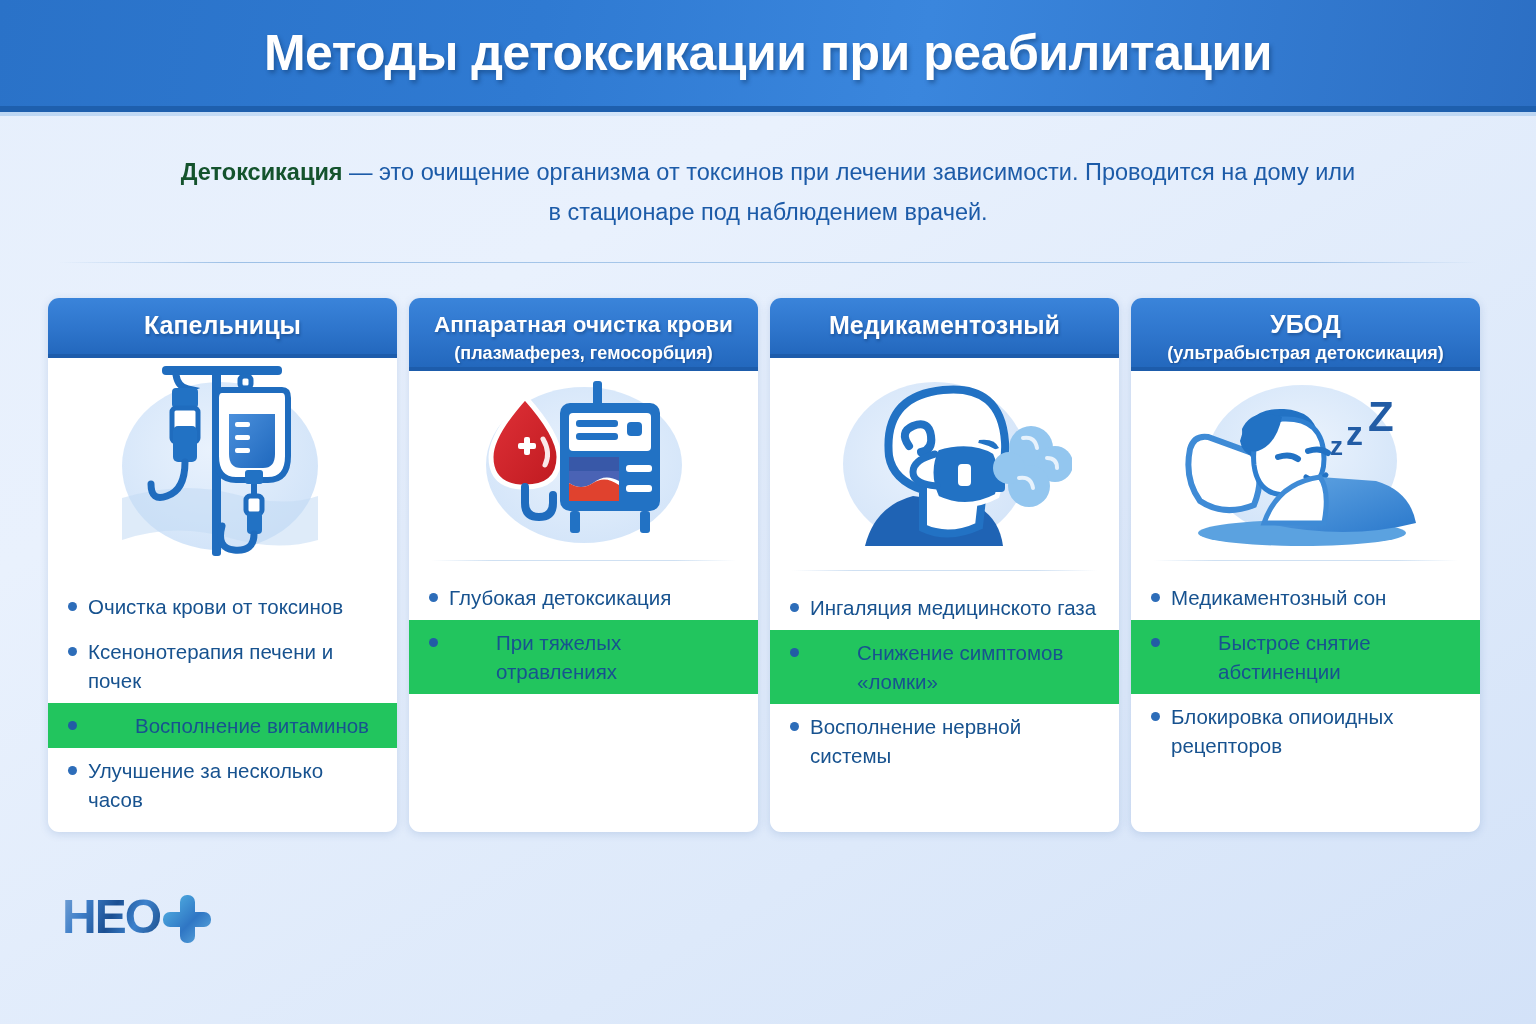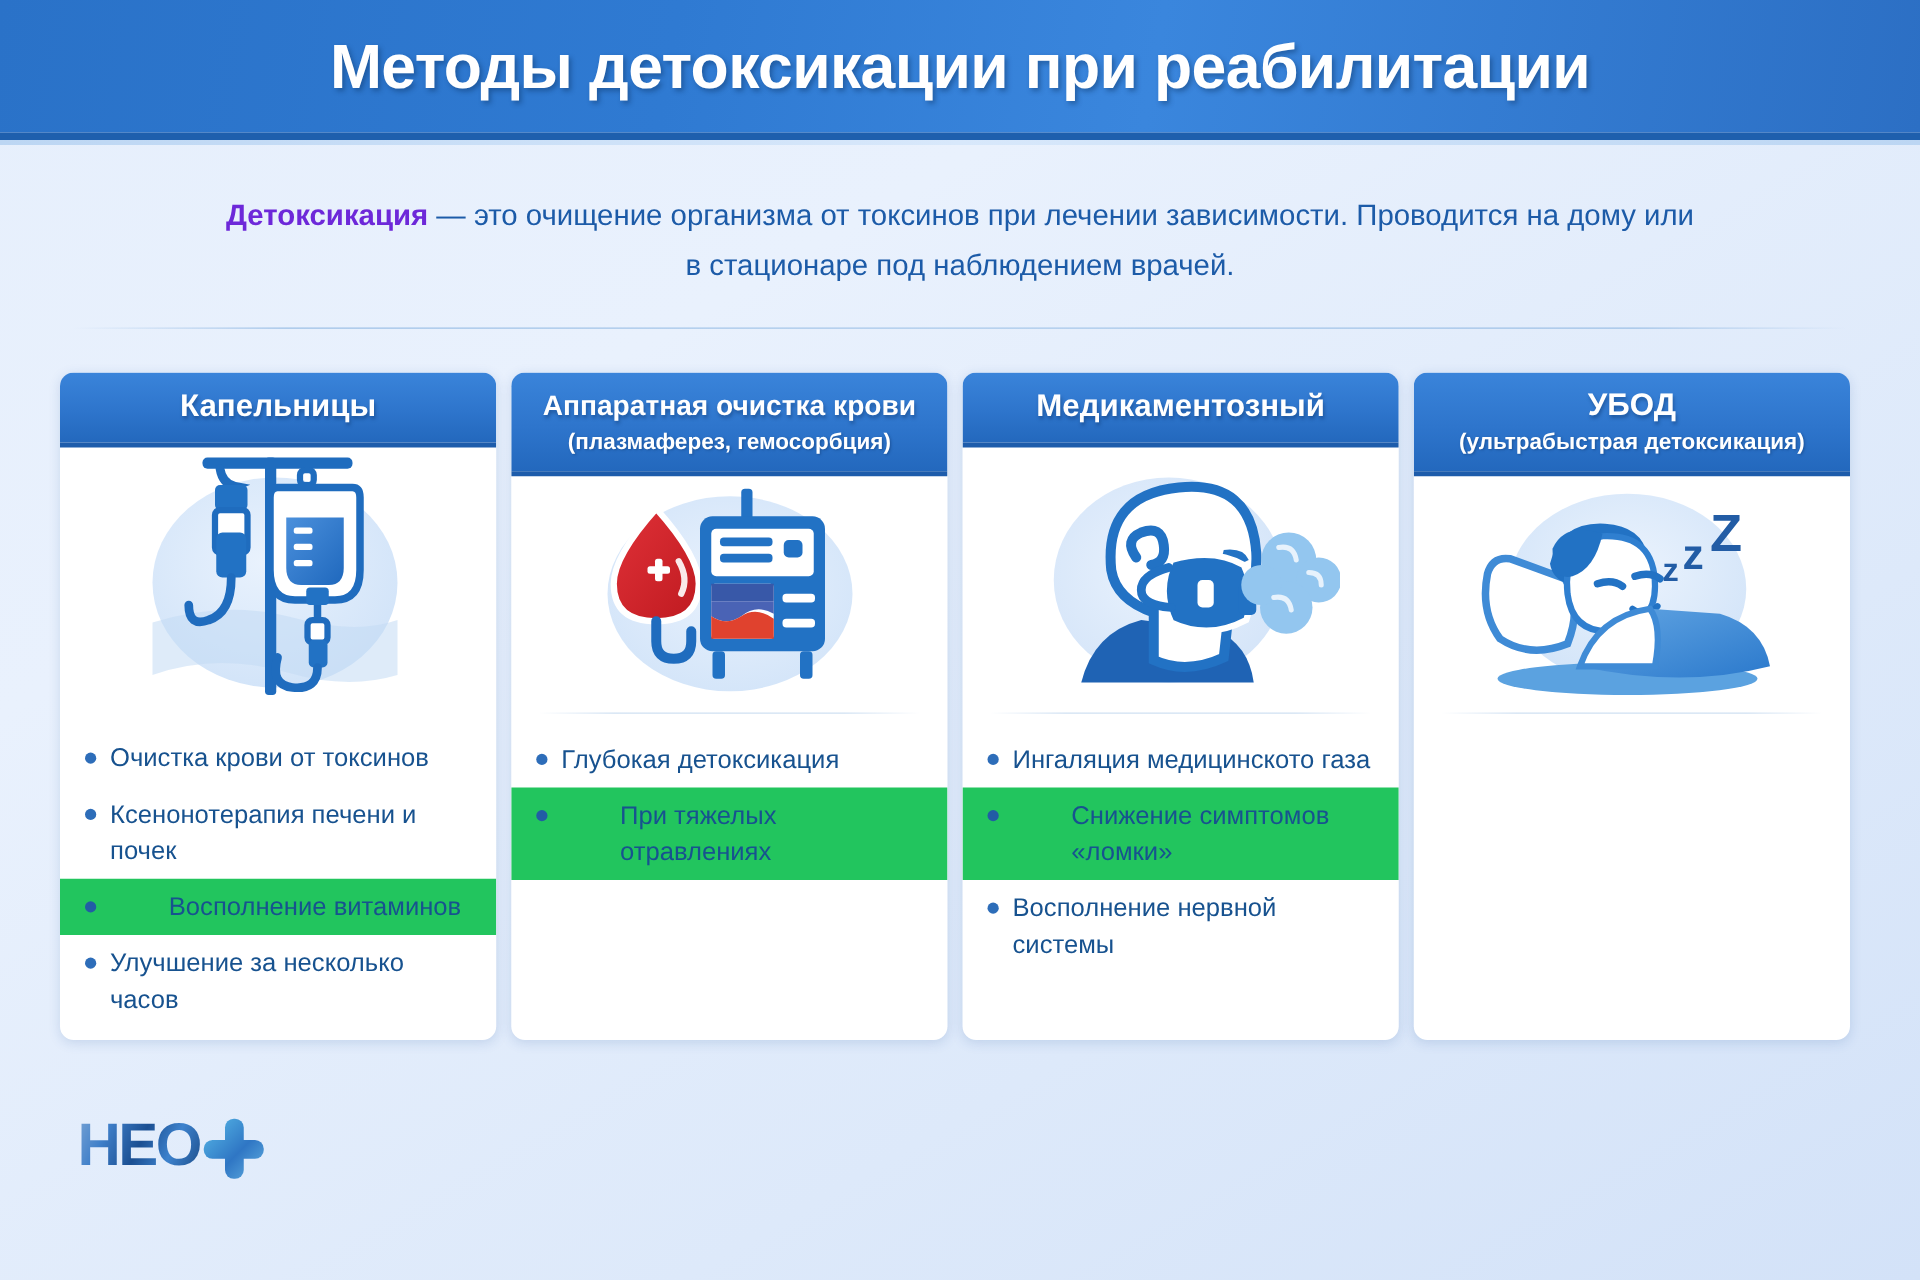--- a/index.html
+++ b/index.html
@@ -38,21 +38,21 @@
     position: absolute; left: 0; top: 152px; width: 1536px;
     text-align: center;
   }
   .subtitle {
     display: inline-block;
     width: 1180px;
     color: #1c5ba8;
     font-size: 23.5px;
     line-height: 40px;
   }
-  .subtitle b { color: #6d28d9; font-weight: bold; }
+  .subtitle b { color: #14532d; font-weight: bold; }
   .divider {
     position: absolute; left: 58px; top: 262px; width: 1420px; height: 1px;
     background: linear-gradient(90deg, rgba(140,180,225,0), #9dc0e6 12%, #a8c8ea 50%, #9dc0e6 88%, rgba(140,180,225,0));
   }
 
   
   .cards {
     position: absolute; left: 48px; top: 298px;
     width: 1432px; height: 534px;
     display: flex; gap: 12px;
@@ -66,21 +66,21 @@
     display: flex; flex-direction: column;
     overflow: hidden;
   }
   .card-header {
     background: linear-gradient(180deg, #3a84da 0%, #2e75cc 55%, #2368bd 100%);
     border-bottom: 4px solid #1d5cab;
     padding: 11px 10px 12px;
     text-align: center;
     flex: 0 0 auto;
   }
-  .card-header.two-line { padding: 10px 8px 11px; }
+  .card-header.two-line { padding: 10px 8px 1px; }
   .card-title {
     display: block;
     color: #ffffff; font-size: 25px; font-weight: bold;
     text-shadow: 1px 2px 3px rgba(10,45,95,.42);
     line-height: 33px;
     white-space: nowrap;
   }
   .card-title.small { font-size: 22.5px; }
   .card-sub {
     display: block;
@@ -371,20 +371,34 @@
         <path d="M86 150 q14 -40 56 -46 l56 4 q34 10 40 42 q-70 18 -152 0 z" fill="url(#blank)"></path>
         <path d="M86 150 q14 -40 56 -46 q10 14 4 46 z" fill="#fff"></path>
         <path d="M86 150 q14 -40 56 -46 q10 14 4 46 z" fill="none" stroke="#3f8bd6" stroke-width="5"></path>
 
         <text x="152" y="82" font-family="Liberation Sans, sans-serif" font-size="26" font-weight="bold" fill="#225ca5">z</text>
         <text x="168" y="72" font-family="Liberation Sans, sans-serif" font-size="34" font-weight="bold" fill="#225ca5">z</text>
         <text x="190" y="58" font-family="Liberation Sans, sans-serif" font-size="42" font-weight="bold" fill="#225ca5">Z</text>
       </svg>
     </div>
     <div class="list-sep"></div>
+    <ul class="bullets">
+      <li class="bullet">
+          <span class="dot"></span>
+          <span>Медикаментозный сон</span>
+        </li>
+      <li class="bullet hl">
+          <span class="dot"></span>
+          <span>Быстрое снятие абстиненции</span>
+        </li>
+      <li class="bullet">
+          <span class="dot"></span>
+          <span>Блокировка опиоидных рецепторов</span>
+        </li>
+    </ul>
   </div>
 
 </div>
 
 <div class="logo">
   <span class="logo-text">НЕО</span>
   <span class="logo-plus">
       <i></i>
       <u></u>
     </span>

